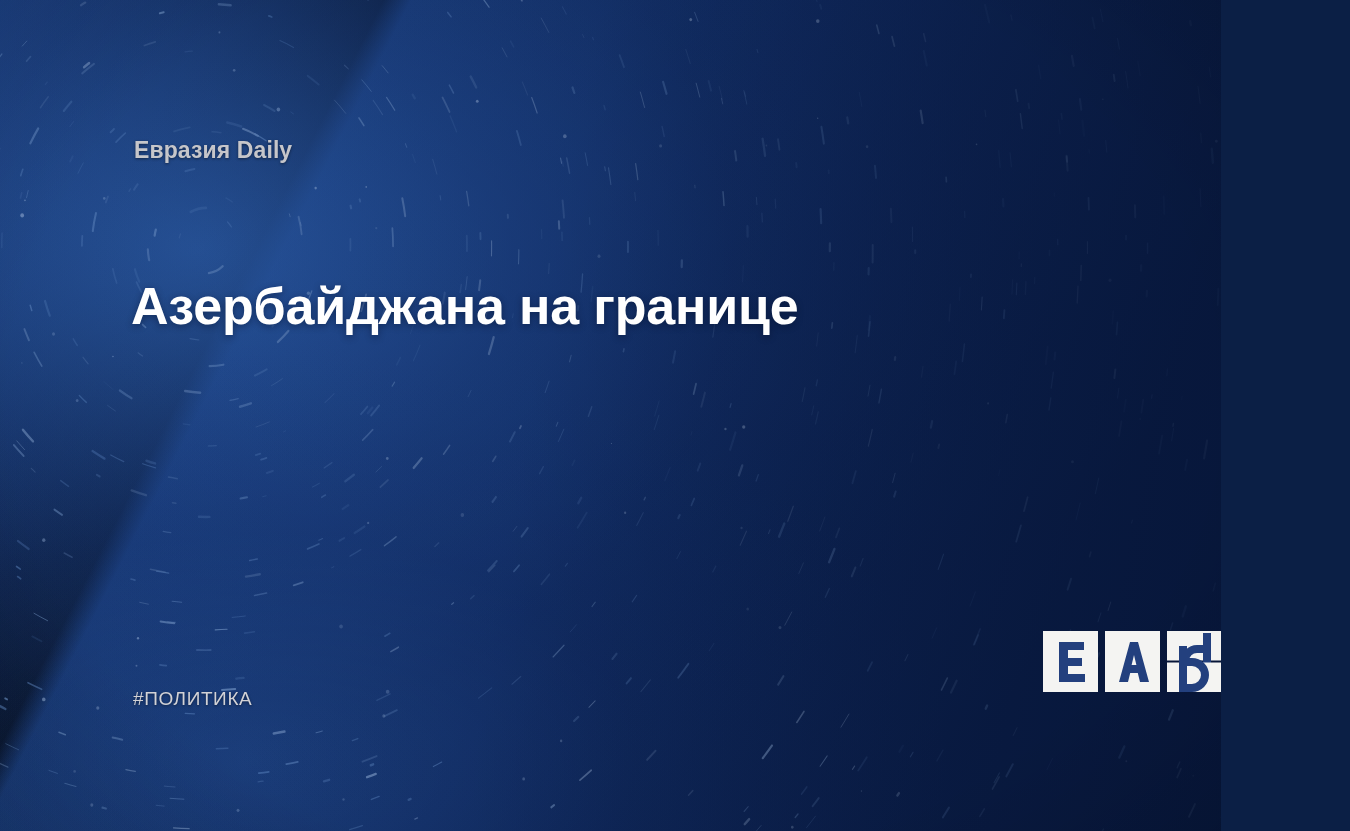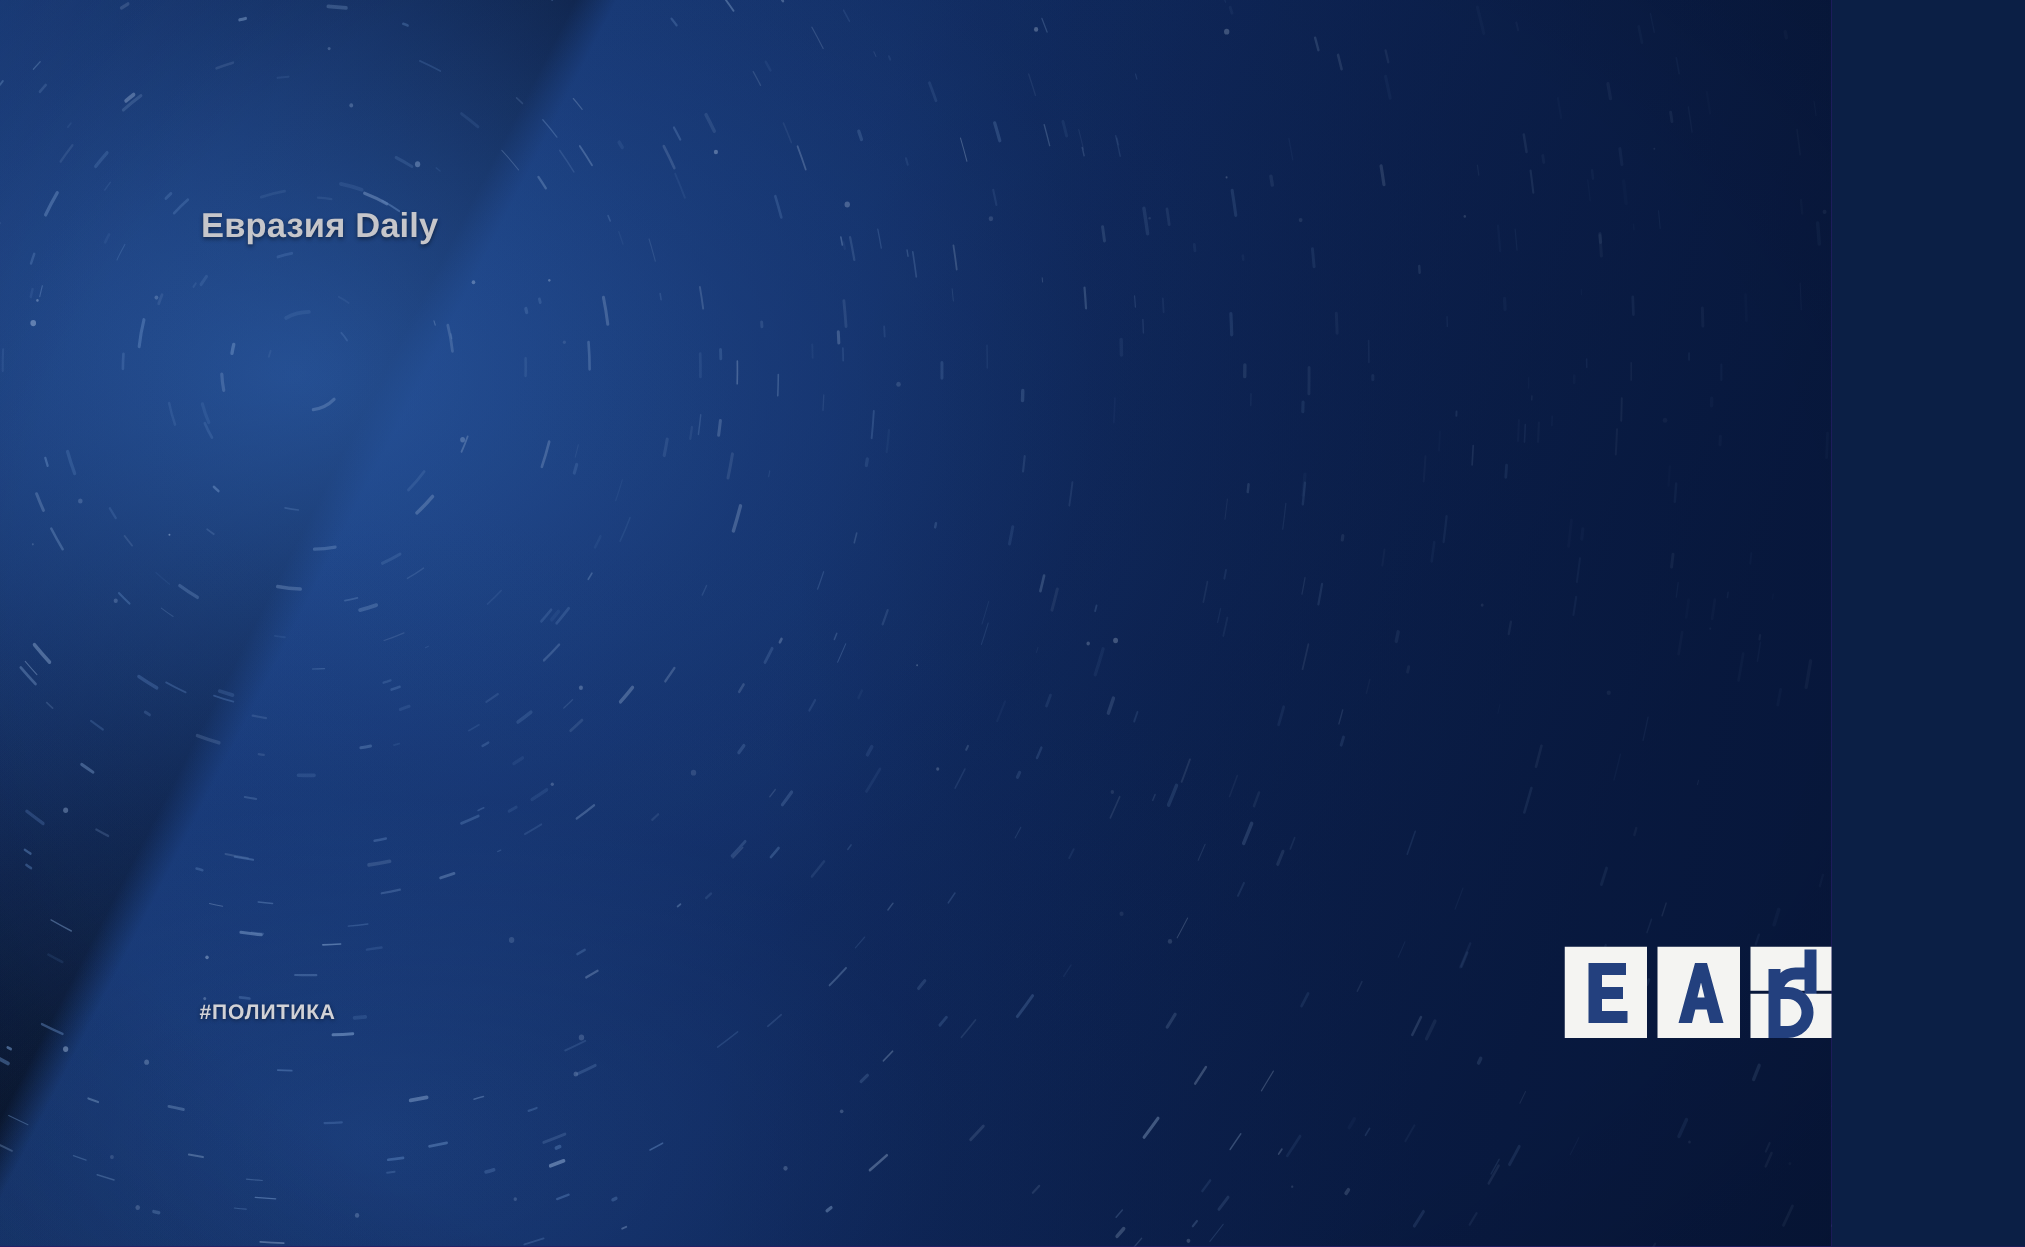--- a/index.html
+++ b/index.html
@@ -6,21 +6,21 @@
   html, body {
     margin: 0;
     padding: 0;
     background: #0b1f45;
   }
   #card {
     position: relative;
     width: 1221px;
     height: 831px;
     overflow: hidden;
-    background: #4c1d95;
+    background: #a21caf;
     font-family: "Liberation Sans", "DejaVu Sans", sans-serif;
     -webkit-font-smoothing: antialiased;
   }
 
   
   #sky {
     position: absolute;
     inset: 0;
     width: 100%;
     height: 100%;
@@ -96,23 +96,23 @@
     text-shadow: 0 2px 7px rgba(3,12,34,0.42);
   }
   #headline .ln {
     display: block;
     white-space: nowrap;
   }
 
   #rubric {
     position: absolute;
     left: 133px;
-    top: 666px;
-    font-size: 14px;
-    font-weight: 700;
+    top: 688px;
+    font-size: 19px;
+    font-weight: 400;
     letter-spacing: 0.6px;
     color: #d2d2d6;
     text-shadow: 0 1px 3px rgba(0,0,0,0.45);
     white-space: nowrap;
   }
 
   
   #logo {
     position: absolute;
     left: 1043px;
@@ -883,20 +883,21 @@
   <div class="grade g1"></div>
   <div class="grade g3"></div>
   <div class="grade g2"></div>
   <div class="grade g4"></div>
 
   <div class="content">
 
     <div id="brand">Евразия Daily</div>
 
     <h1 id="headline">
+      <span class="ln">Азербайджана на границе</span>
     </h1>
 
     <div id="rubric">#ПОЛИТИКА</div>
 
     <div id="logo">
       <svg viewBox="0 0 179 61" width="179" height="61" aria-hidden="true">
 
         <rect x="0" y="0" width="55" height="61" fill="#f4f4f2"></rect>
         <path d="M16 11 h25 v8 h-16 v8 h14 v8 h-14 v8 h17 v8 h-26 z" fill="#23407e"></path>
 

